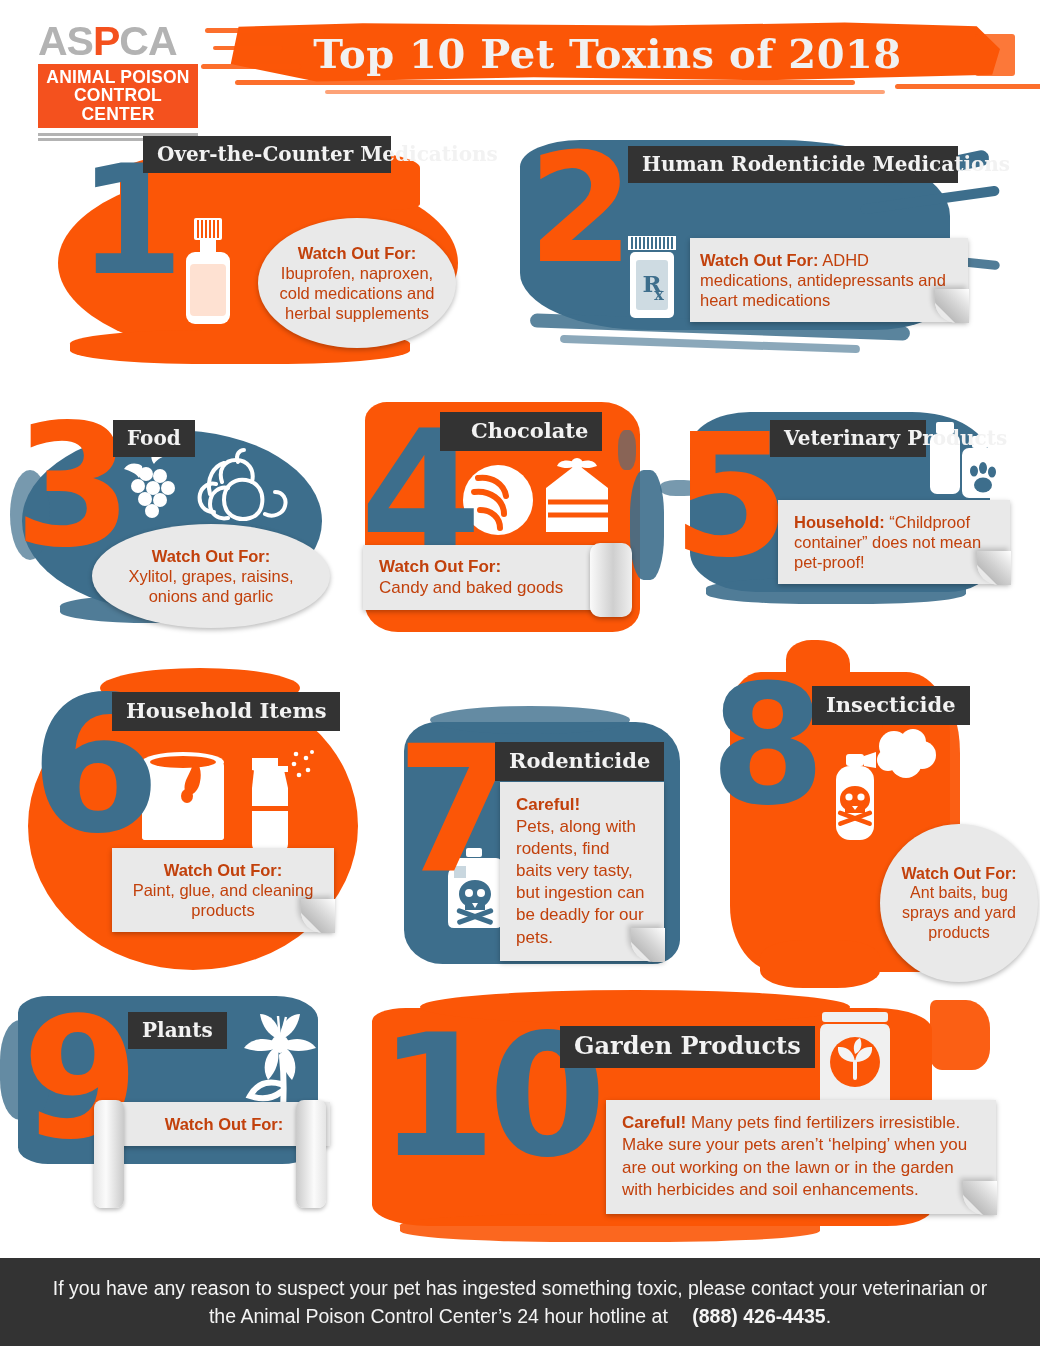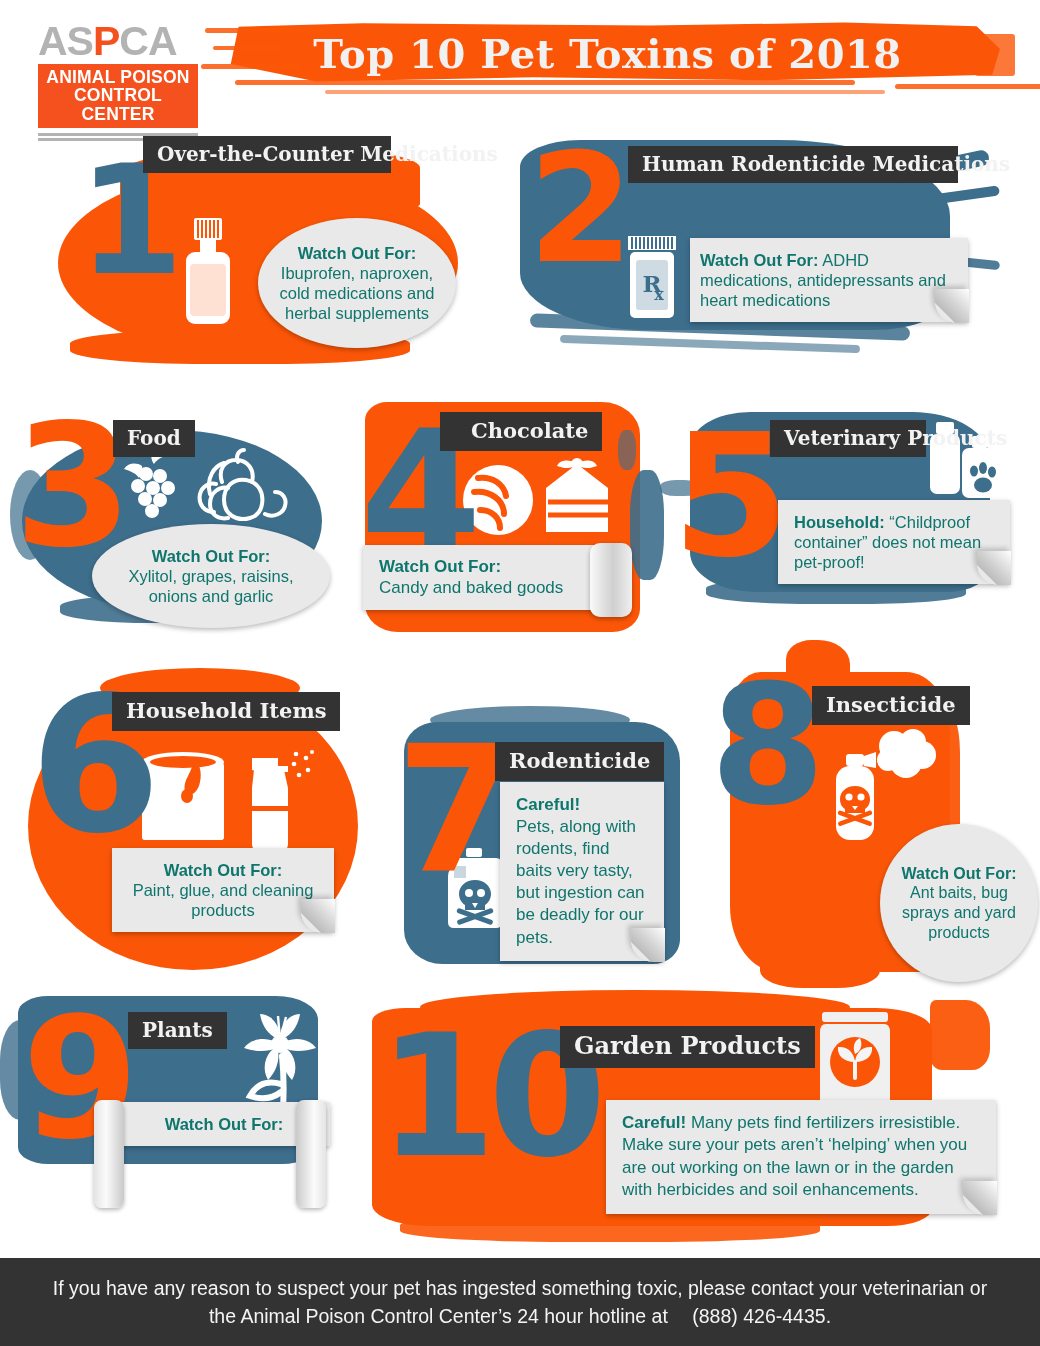--- a/index.html
+++ b/index.html
@@ -71,21 +71,21 @@
   .bignum.orange { color: #fb5607; }
 
   .ribbon {
     position: absolute; background: #333333; color: #f2f2f2;
     font-family: "DejaVu Serif", serif; font-weight: bold;
     padding: 7px 14px 8px 14px; line-height: 1.12; z-index: 6;
     white-space: nowrap;
   }
 
   .note {
-    position: absolute; background: #e9e9e9; color: #0f766e;
+    position: absolute; background: #e9e9e9; color: #c2410c;
     z-index: 5; line-height: 1.22;
     box-shadow: 0 2px 5px rgba(0,0,0,.28);
     padding: 12px 16px;
   }
   .note.circle { border-radius: 50%; display: flex; align-items: center;
                  justify-content: center; text-align: center; }
   .note b { font-weight: bold; }
   .note .curl {
     position: absolute; right: -1px; bottom: -1px; width: 34px; height: 34px;
     background: linear-gradient(225deg, #ffffff 0%, #d2d2d2 45%, #bcbcbc 70%, #e9e9e9 71%);
@@ -97,21 +97,21 @@
   .icon svg { display: block; }
 
   
   .footer {
     position: absolute; left: 0; bottom: 0; width: 1040px; height: 88px;
     background: #333333; color: #f4f4f4;
     display: flex; align-items: center; justify-content: center;
     text-align: center;
   }
   .footer p { font-size: 19.5px; line-height: 1.45; max-width: 960px; }
-  .footer b { font-weight: normal; margin-left: 19px; }
+  .footer b { font-weight: bold; margin-left: 19px; }
 </style>
 </head>
 <body>
 
 <div class="stage">
 
   <div class="logo">
     <div class="logo-word"><span>AS</span><span class="p">P</span><span>CA</span></div>
     <div class="logo-bar">
       <div>ANIMAL POISON</div>

